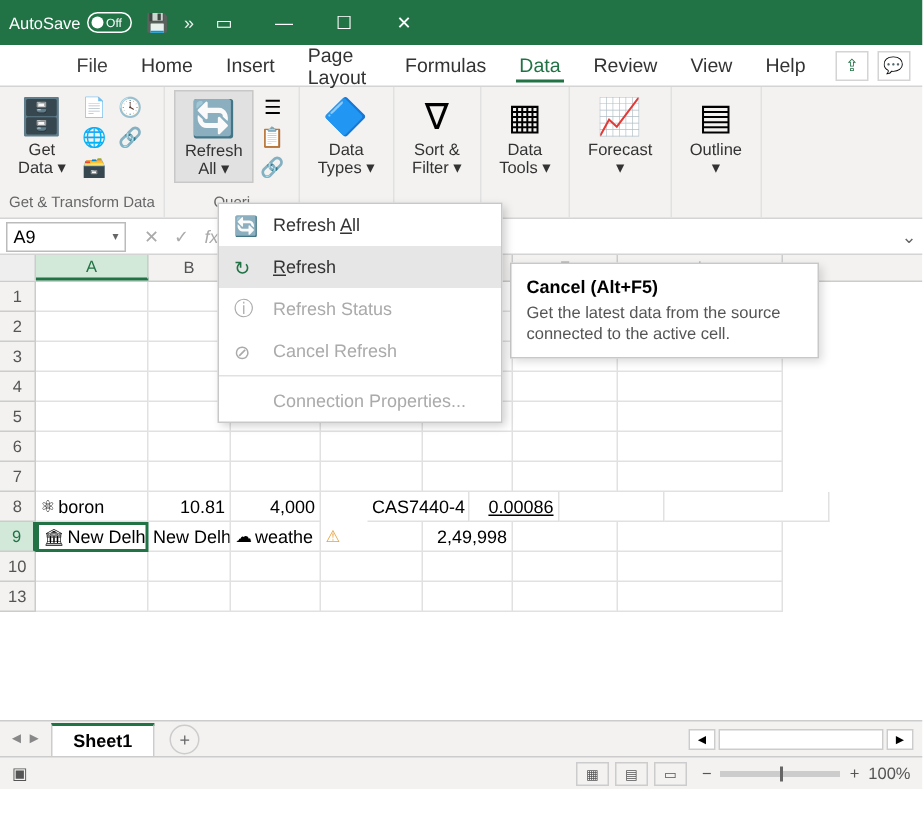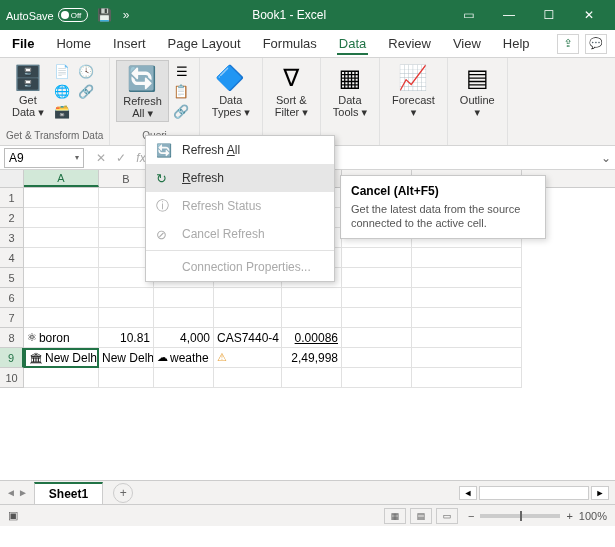--- a/index.html
+++ b/index.html
@@ -12,21 +12,21 @@
 .titlebar .toggle::before { content:''; width: 8px; height: 8px; background: #fff; border-radius: 50%; }
 .titlebar .toggle span { margin-left: 2px; }
 .titlebar .qat-icon { margin-left: 10px; opacity: 0.9; }
 .titlebar .title { flex: 1; text-align: center; font-size: 12px; }
 .titlebar .winbtns { display: flex; gap: 0; }
 .titlebar .winbtn { width: 40px; height: 30px; display: flex; align-items: center; justify-content: center; }
 
 
 .tabs { height: 28px; background: #fff; display: flex; align-items: center; padding-left: 10px; border-bottom: 1px solid #d4d4d4; gap: 18px; }
 .tabs .tab { font-size: 13px; color: #333; padding: 4px 2px; cursor: pointer; }
-.tabs .tab.file { color: #000000; font-weight: 700; }
+.tabs .tab.file { color: #404040; font-weight: 400; margin-left: 39px; }
 .tabs .tab.active { color: #217346; border-bottom: 2px solid #217346; padding-bottom: 2px; }
 .tabs .right-icons { margin-left: auto; display: flex; gap: 6px; padding-right: 8px; }
 .tabs .r-icon { width: 22px; height: 20px; border: 1px solid #d4d4d4; display: flex; align-items: center; justify-content: center; font-size: 11px; }
 
 
 .ribbon { height: 88px; background: #f3f2f1; display: flex; border-bottom: 1px solid #d4d4d4; }
 .ribbon-group { display: flex; flex-direction: column; padding: 2px 6px; border-right: 1px solid #e1e1e1; }
 .ribbon-group .body { flex: 1; display: flex; align-items: flex-start; gap: 2px; }
 .ribbon-group .label { font-size: 10px; text-align: center; color: #666; padding-bottom: 2px; }
 .big-btn { display: flex; flex-direction: column; align-items: center; padding: 2px 6px; cursor: pointer; }
@@ -96,21 +96,20 @@
 
 <div class="titlebar">
   <div class="autosave">
     <span>AutoSave</span>
     <span class="toggle">
         <span>Off</span>
       </span>
   </div>
   <span class="qat-icon">💾</span>
   <span class="qat-icon">»</span>
-  <div class="title">Book1 - Excel</div>
   <div class="winbtns">
     <span class="winbtn">▭</span>
     <span class="winbtn">—</span>
     <span class="winbtn">☐</span>
     <span class="winbtn">✕</span>
   </div>
 </div>
 
 <div class="tabs">
   <span class="tab file">File</span>
@@ -309,21 +308,21 @@
         <div class="cell" style="width: 68px;"></div>
         <div class="cell" style="width: 60px;"></div>
         <div class="cell" style="width: 70px;"></div>
         <div class="cell" style="width: 110px;"></div>
       </div>
       <div class="row">
         <div class="row-h">8</div>
         <div class="cell" style="width: 75px;"><span class="ci">⚛</span>boron</div>
         <div class="cell num" style="width: 55px;">10.81</div>
         <div class="cell num" style="width: 60px;">4,000</div>
-        <div class="cell" style="width: 68px;">CAS7440-4</div>
+        <div class="cell" style="width: 68px; margin-left: 31px;">CAS7440-4</div>
         <div class="cell num" style="width: 60px; text-decoration: underline;">0.00086</div>
         <div class="cell" style="width: 70px;"></div>
         <div class="cell" style="width: 110px;"></div>
       </div>
       <div class="row">
         <div class="row-h active">9</div>
         <div class="cell active-cell" style="width: 75px;"><span class="ci">🏛</span>New Delh</div>
         <div class="cell" style="width: 55px;">New Delh</div>
         <div class="cell" style="width: 60px;"><span class="ci">☁</span>weathe</div>
         <div class="cell" style="width: 68px;">
@@ -336,20 +335,30 @@
       <div class="row">
         <div class="row-h">10</div>
         <div class="cell" style="width: 75px;"></div>
         <div class="cell" style="width: 55px;"></div>
         <div class="cell" style="width: 60px;"></div>
         <div class="cell" style="width: 68px;"></div>
         <div class="cell" style="width: 60px;"></div>
         <div class="cell" style="width: 70px;"></div>
         <div class="cell" style="width: 110px;"></div>
       </div>
+      <div class="row">
+        <div class="row-h">13</div>
+        <div class="cell" style="width: 75px;"></div>
+        <div class="cell" style="width: 55px;"></div>
+        <div class="cell" style="width: 60px;"></div>
+        <div class="cell" style="width: 68px;"></div>
+        <div class="cell" style="width: 60px;"></div>
+        <div class="cell" style="width: 70px;"></div>
+        <div class="cell" style="width: 110px;"></div>
+      </div>
     </div>
 </div>
 
 <div class="dropdown">
   <div class="mi">
       <span class="mico" style="color:#217346">🔄</span>
       <span>Refresh <u class="acc">A</u>ll</span>
     </div>
   <div class="mi hover">
       <span class="mico" style="color:#217346">↻</span>

